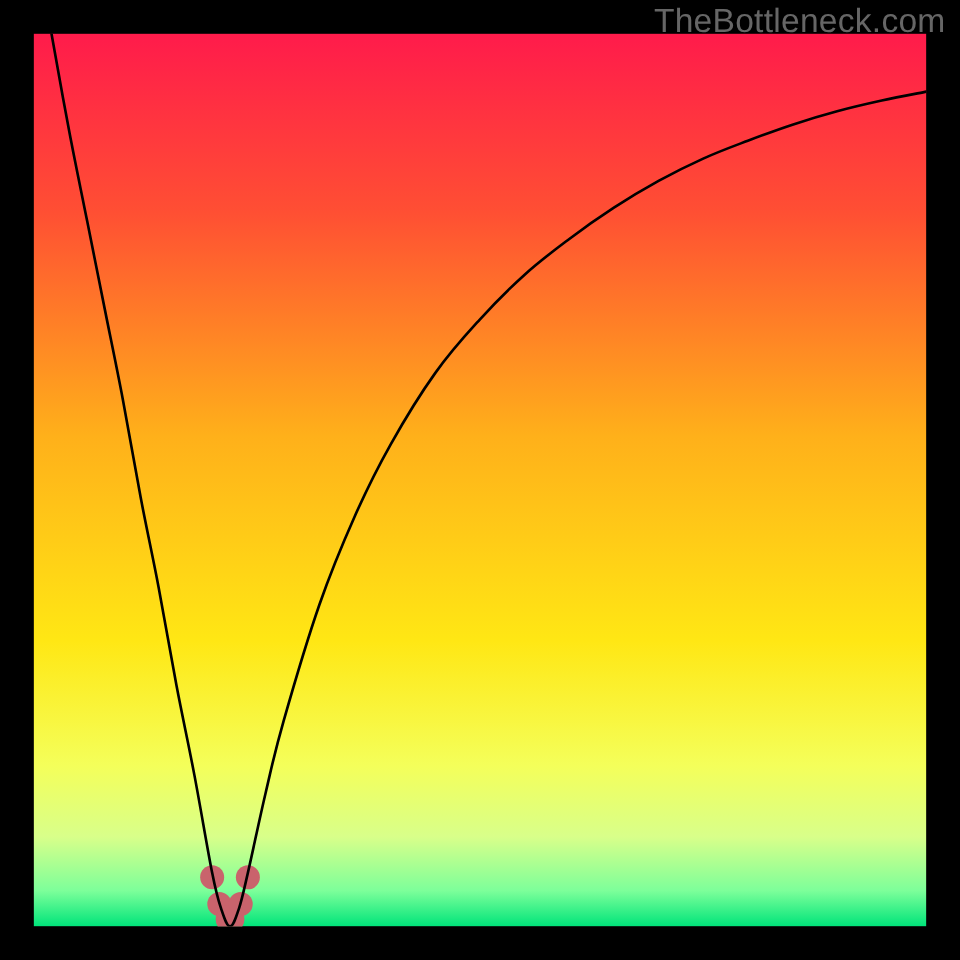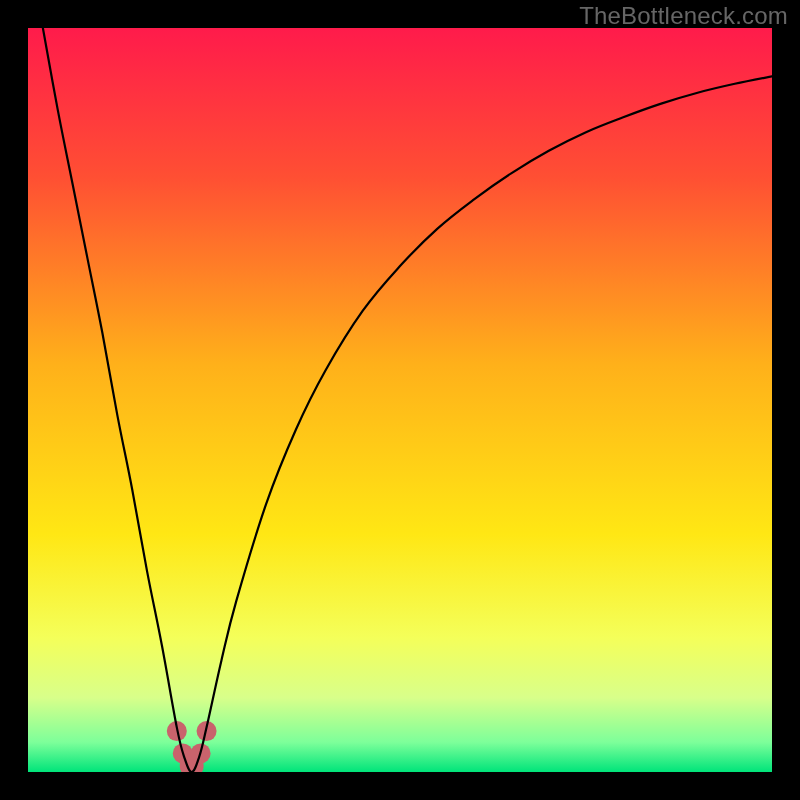--- a/index.html
+++ b/index.html
@@ -24,21 +24,21 @@
     left: 0;
     top: 0;
     width: 744px;
     height: 744px;
   }
   .watermark {
     position: absolute;
     top: 2px;
     right: 12px;
     color: #666;
-    font-size: 24px;
+    font-size: 28px;
     letter-spacing: 0.2px;
     font-weight: 400;
     user-select: none;
   }
 </style>
 </head>
 <body>
 
 <div class="watermark">TheBottleneck.com</div>
 

